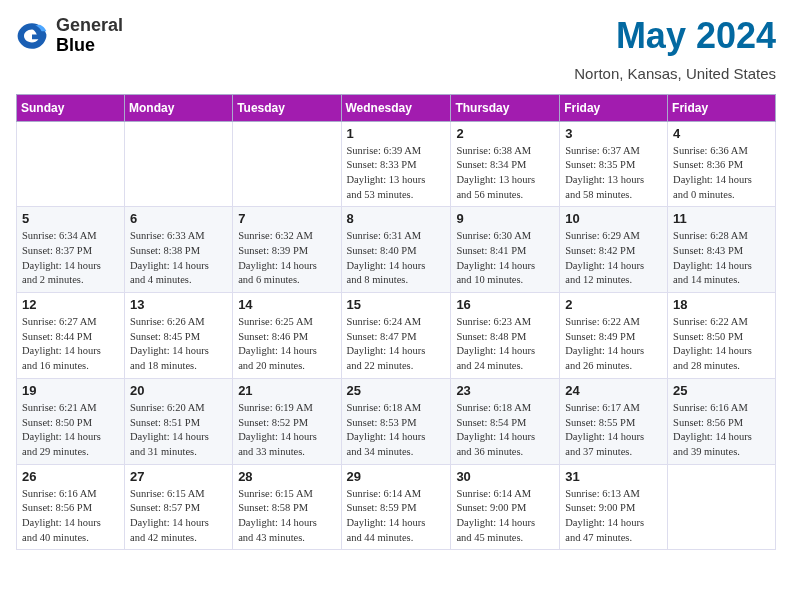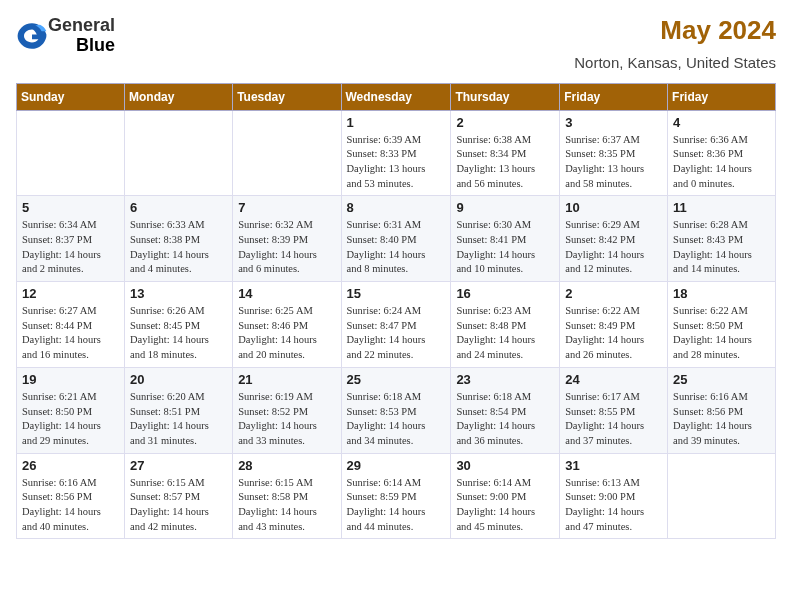--- a/index.html
+++ b/index.html
@@ -12,55 +12,54 @@
     }
     .header {
       display: flex;
       justify-content: space-between;
       align-items: flex-start;
       margin-bottom: 12px;
     }
     .logo {
       display: flex;
       align-items: center;
-      gap: 0;
-      text-align: right;
+      gap: 8px;
     }
     .logo-text {
       font-size: 18px;
       font-weight: bold;
       line-height: 1.1;
     }
     .logo-general { color: #333; }
     .logo-blue { color: #000000; }
     .logo-icon {
       width: 32px;
       height: 32px;
     }
     .title-block {
       text-align: right;
     }
     .month-title {
-      font-size: 26px;
-      font-weight: bold;
-      color: #a16207;
+      font-size: 36px;
+      font-weight: bold;
+      color: #0369a1;
       line-height: 1.1;
     }
     .location {
       font-size: 15px;
       color: #444;
       margin-top: 9px;
     }
     table {
       width: 100%;
       border-collapse: collapse;
       font-size: 11px;
     }
     thead tr th {
-      background-color: #a16207;
+      background-color: #a21caf;
       color: #fff;
       font-size: 12px;
       font-weight: bold;
       padding: 6px 4px;
       text-align: left;
       border: 1px solid #aac;
     }
     tbody tr td {
       vertical-align: top;
       padding: 4px 5px;

